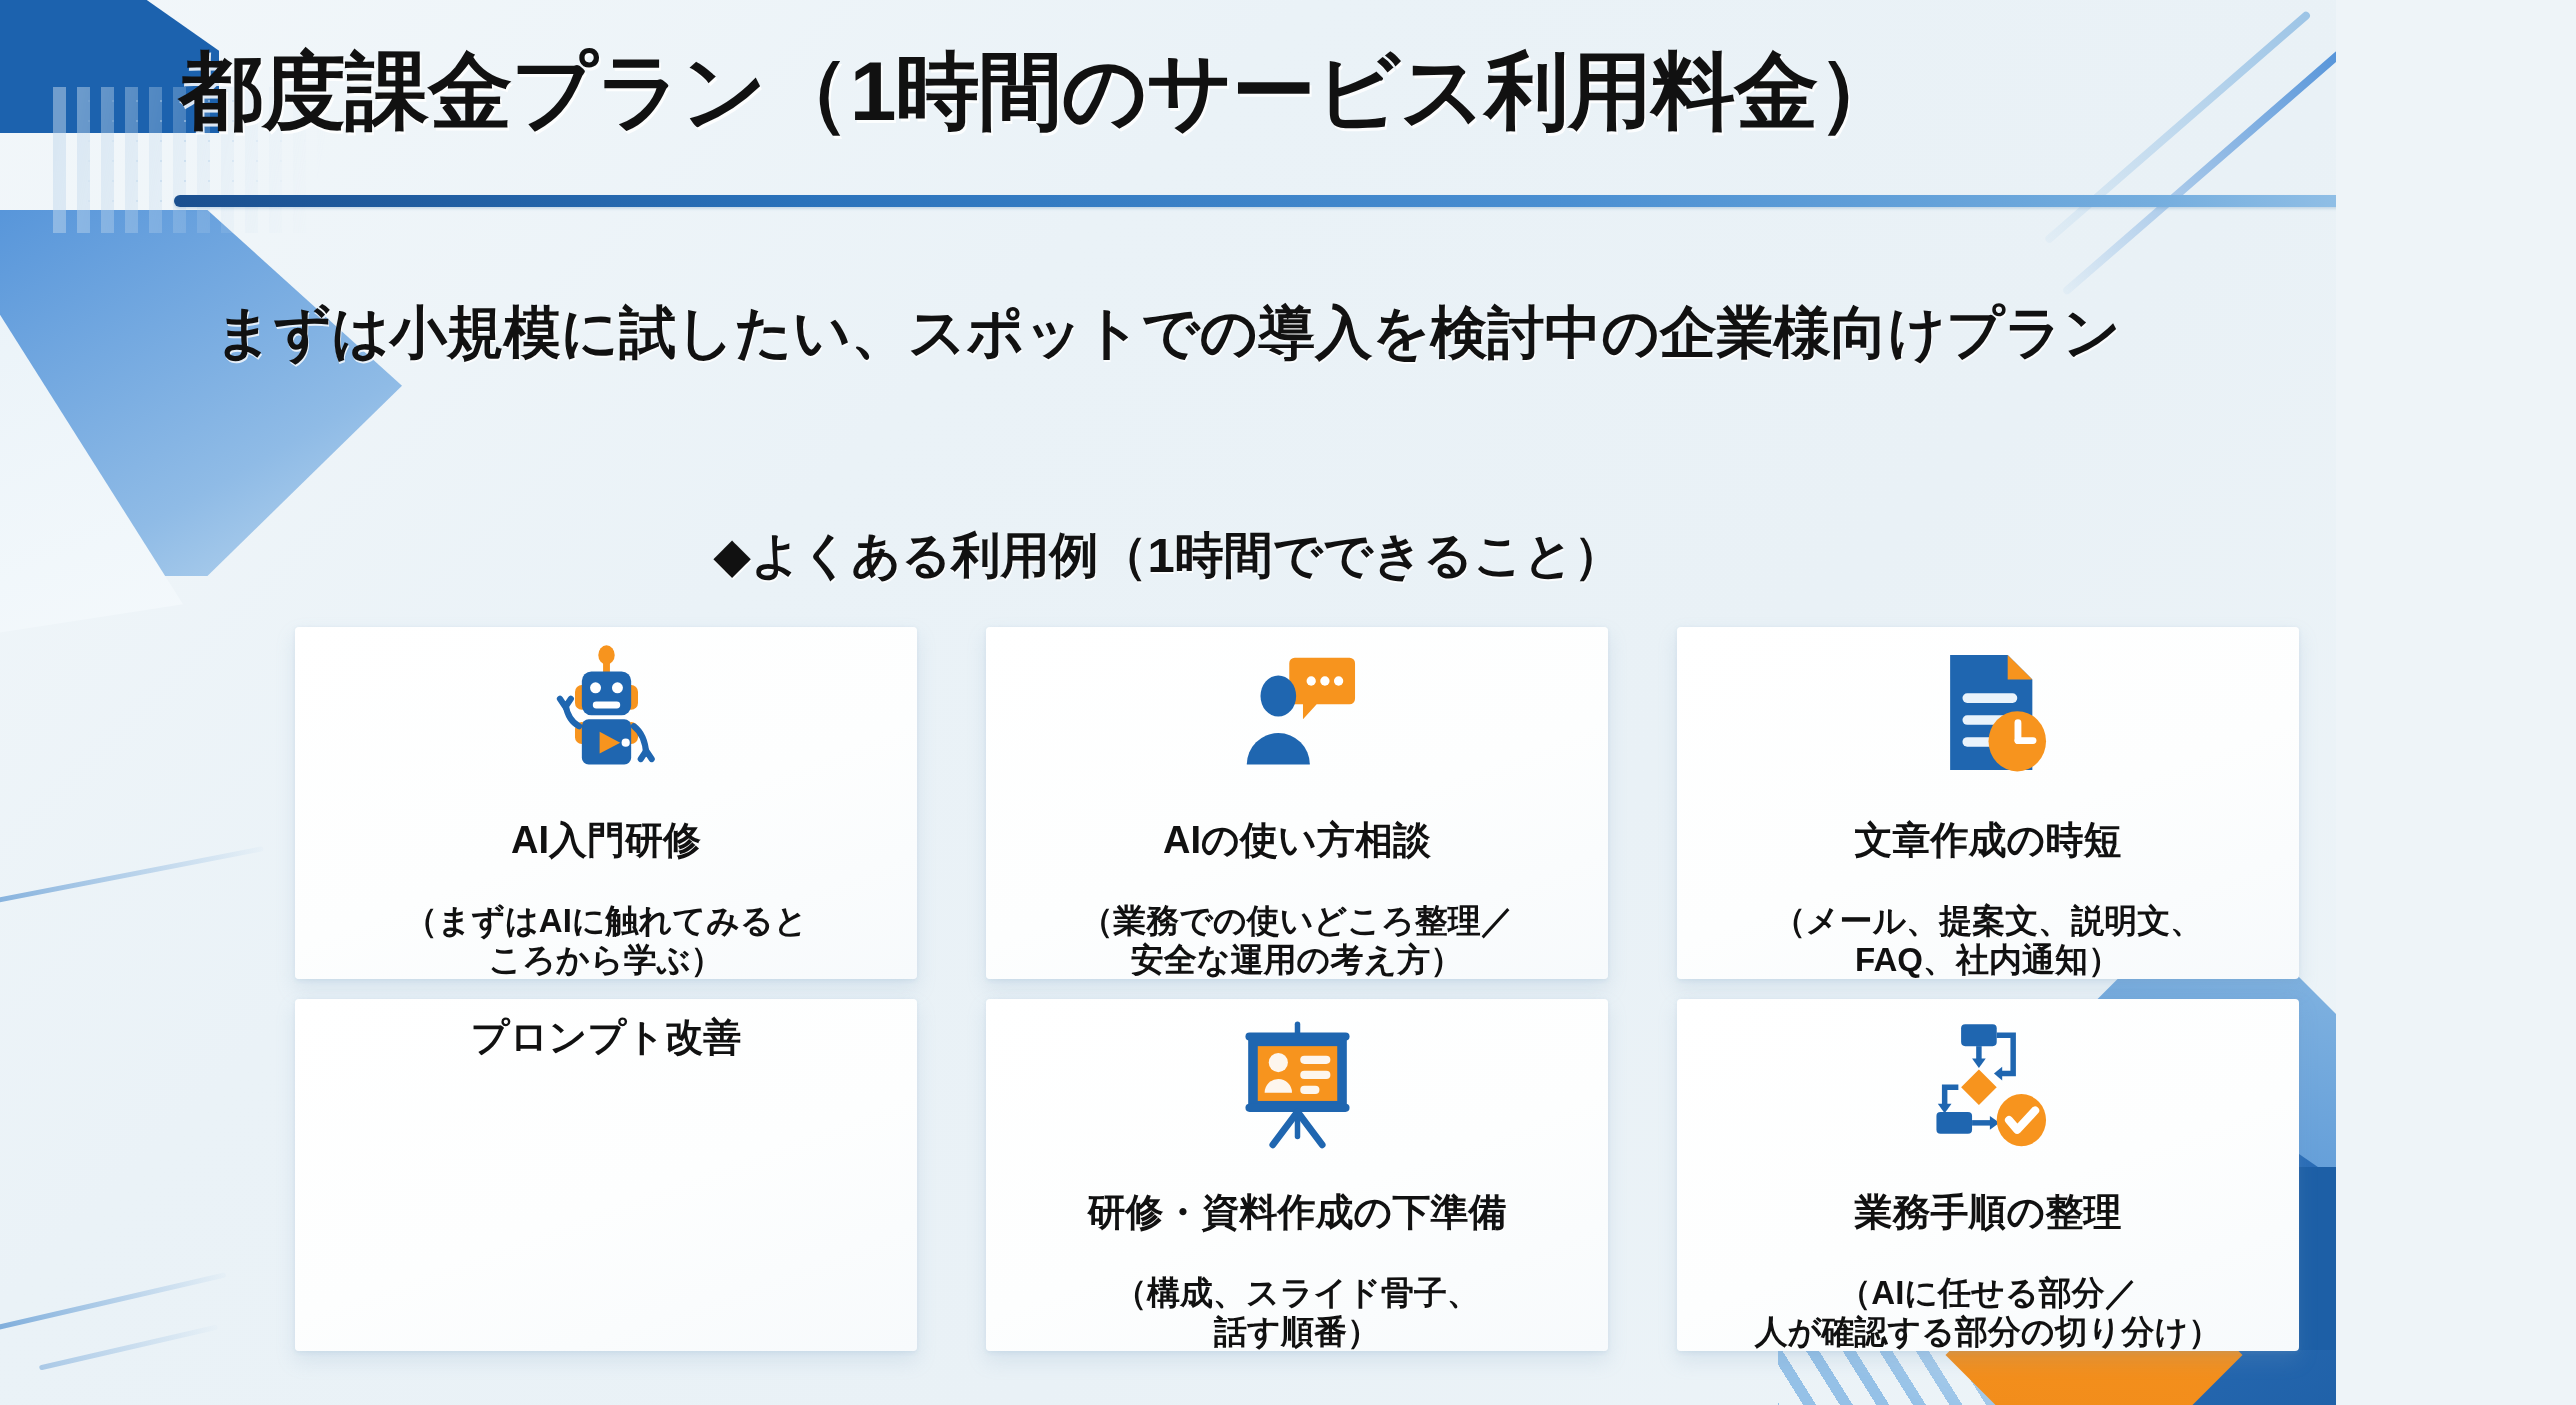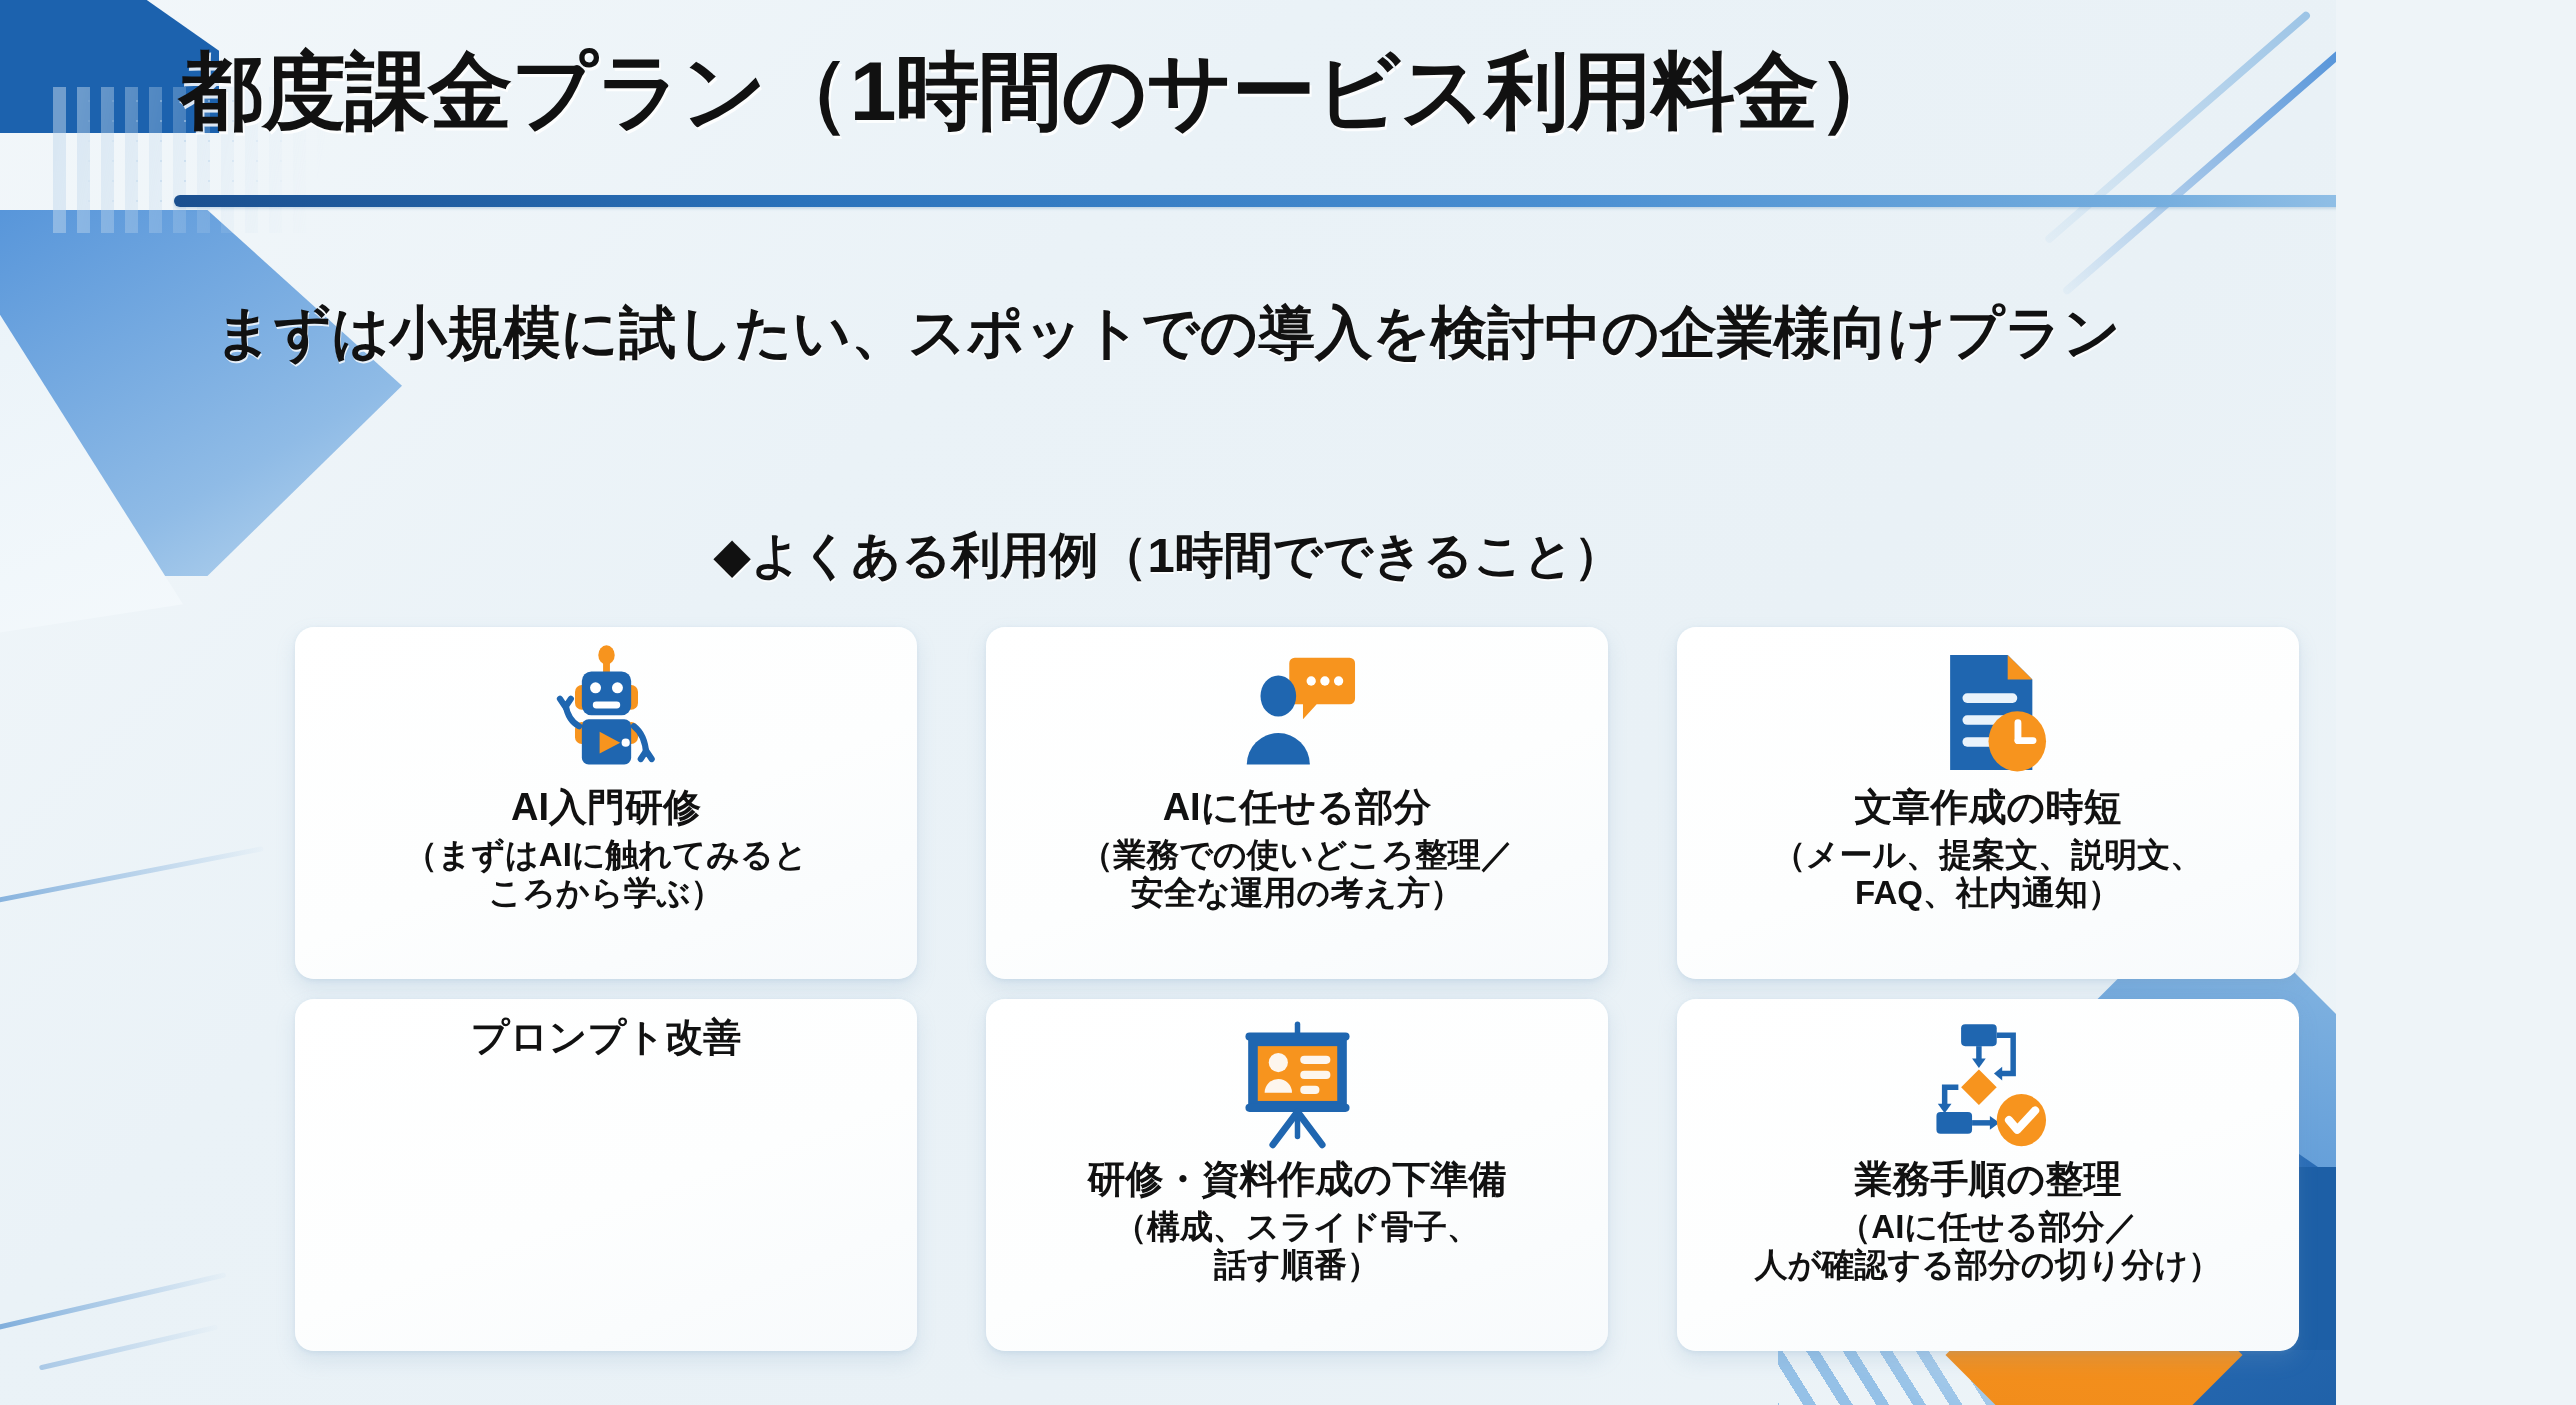--- a/index.html
+++ b/index.html
@@ -136,24 +136,25 @@
   .grid{
     position:absolute; left:295px; top:627px;
     width:2003px;
     display:grid;
     grid-template-columns:repeat(3,622px);
     grid-template-rows:352px 352px;
     column-gap:69px; row-gap:20px;
   }
   .card{
     background:linear-gradient(160deg,#ffffff 0%,#fdfefe 55%,#f7fafc 100%);
-    border-radius:19px;
+    border-radius:4px;
     box-shadow:0 9.1px 20px rgba(120,160,195,.18), 0 1.8px 4.6px rgba(120,160,195,.14);
     display:flex; flex-direction:column; align-items:center;
     padding-top:14.6px;
+    justify-content:space-between;
   }
   .icon-wrap{
     height:142px; display:flex; align-items:center; justify-content:center;
   }
   .card-title{
     font-size:38px; font-weight:bold; color:#111; line-height:1.1;
     text-align:center; margin-top:3.7px;
     text-shadow:0.9px 0.9px 0 rgba(255,255,255,.7);
   }
   .card-sub{
@@ -228,21 +229,21 @@
       <div class="icon-wrap">
         <svg width="137" height="137" viewBox="0 0 100 100">
           <path d="M48 10 h40 a4 4 0 0 1 4 4 v26 a4 4 0 0 1 -4 4 h-24 l-10 11 v-11 h-6 a4 4 0 0 1 -4 -4 v-26 a4 4 0 0 1 4 -4 z" fill="#f7941e"></path>
           <circle cx="60" cy="27" r="3.4" fill="#fff"></circle>
           <circle cx="70" cy="27" r="3.4" fill="#fff"></circle>
           <circle cx="80" cy="27" r="3.4" fill="#fff"></circle>
           <ellipse cx="36" cy="38" rx="13" ry="15" fill="#1f66b0"></ellipse>
           <path d="M13 88 a23 23 0 0 1 46 0 z" fill="#1f66b0"></path>
         </svg>
       </div>
-      <div class="card-title">AIに任せる部分</div>
+      <div class="card-title">AIの使い方相談</div>
       <div class="card-sub">（業務での使いどころ整理／
 安全な運用の考え方）</div>
     </div>
 
     <div class="card">
       <div class="icon-wrap">
         <svg width="137" height="137" viewBox="0 0 100 100">
           <path d="M22 8 h42 l18 18 v66 h-60 z" fill="#1f66b0"></path>
           <path d="M64 8 l18 18 h-18 z" fill="#f7941e"></path>
           <rect x="31" y="36" width="40" height="7" rx="3.5" fill="#eaf3fb"></rect>

